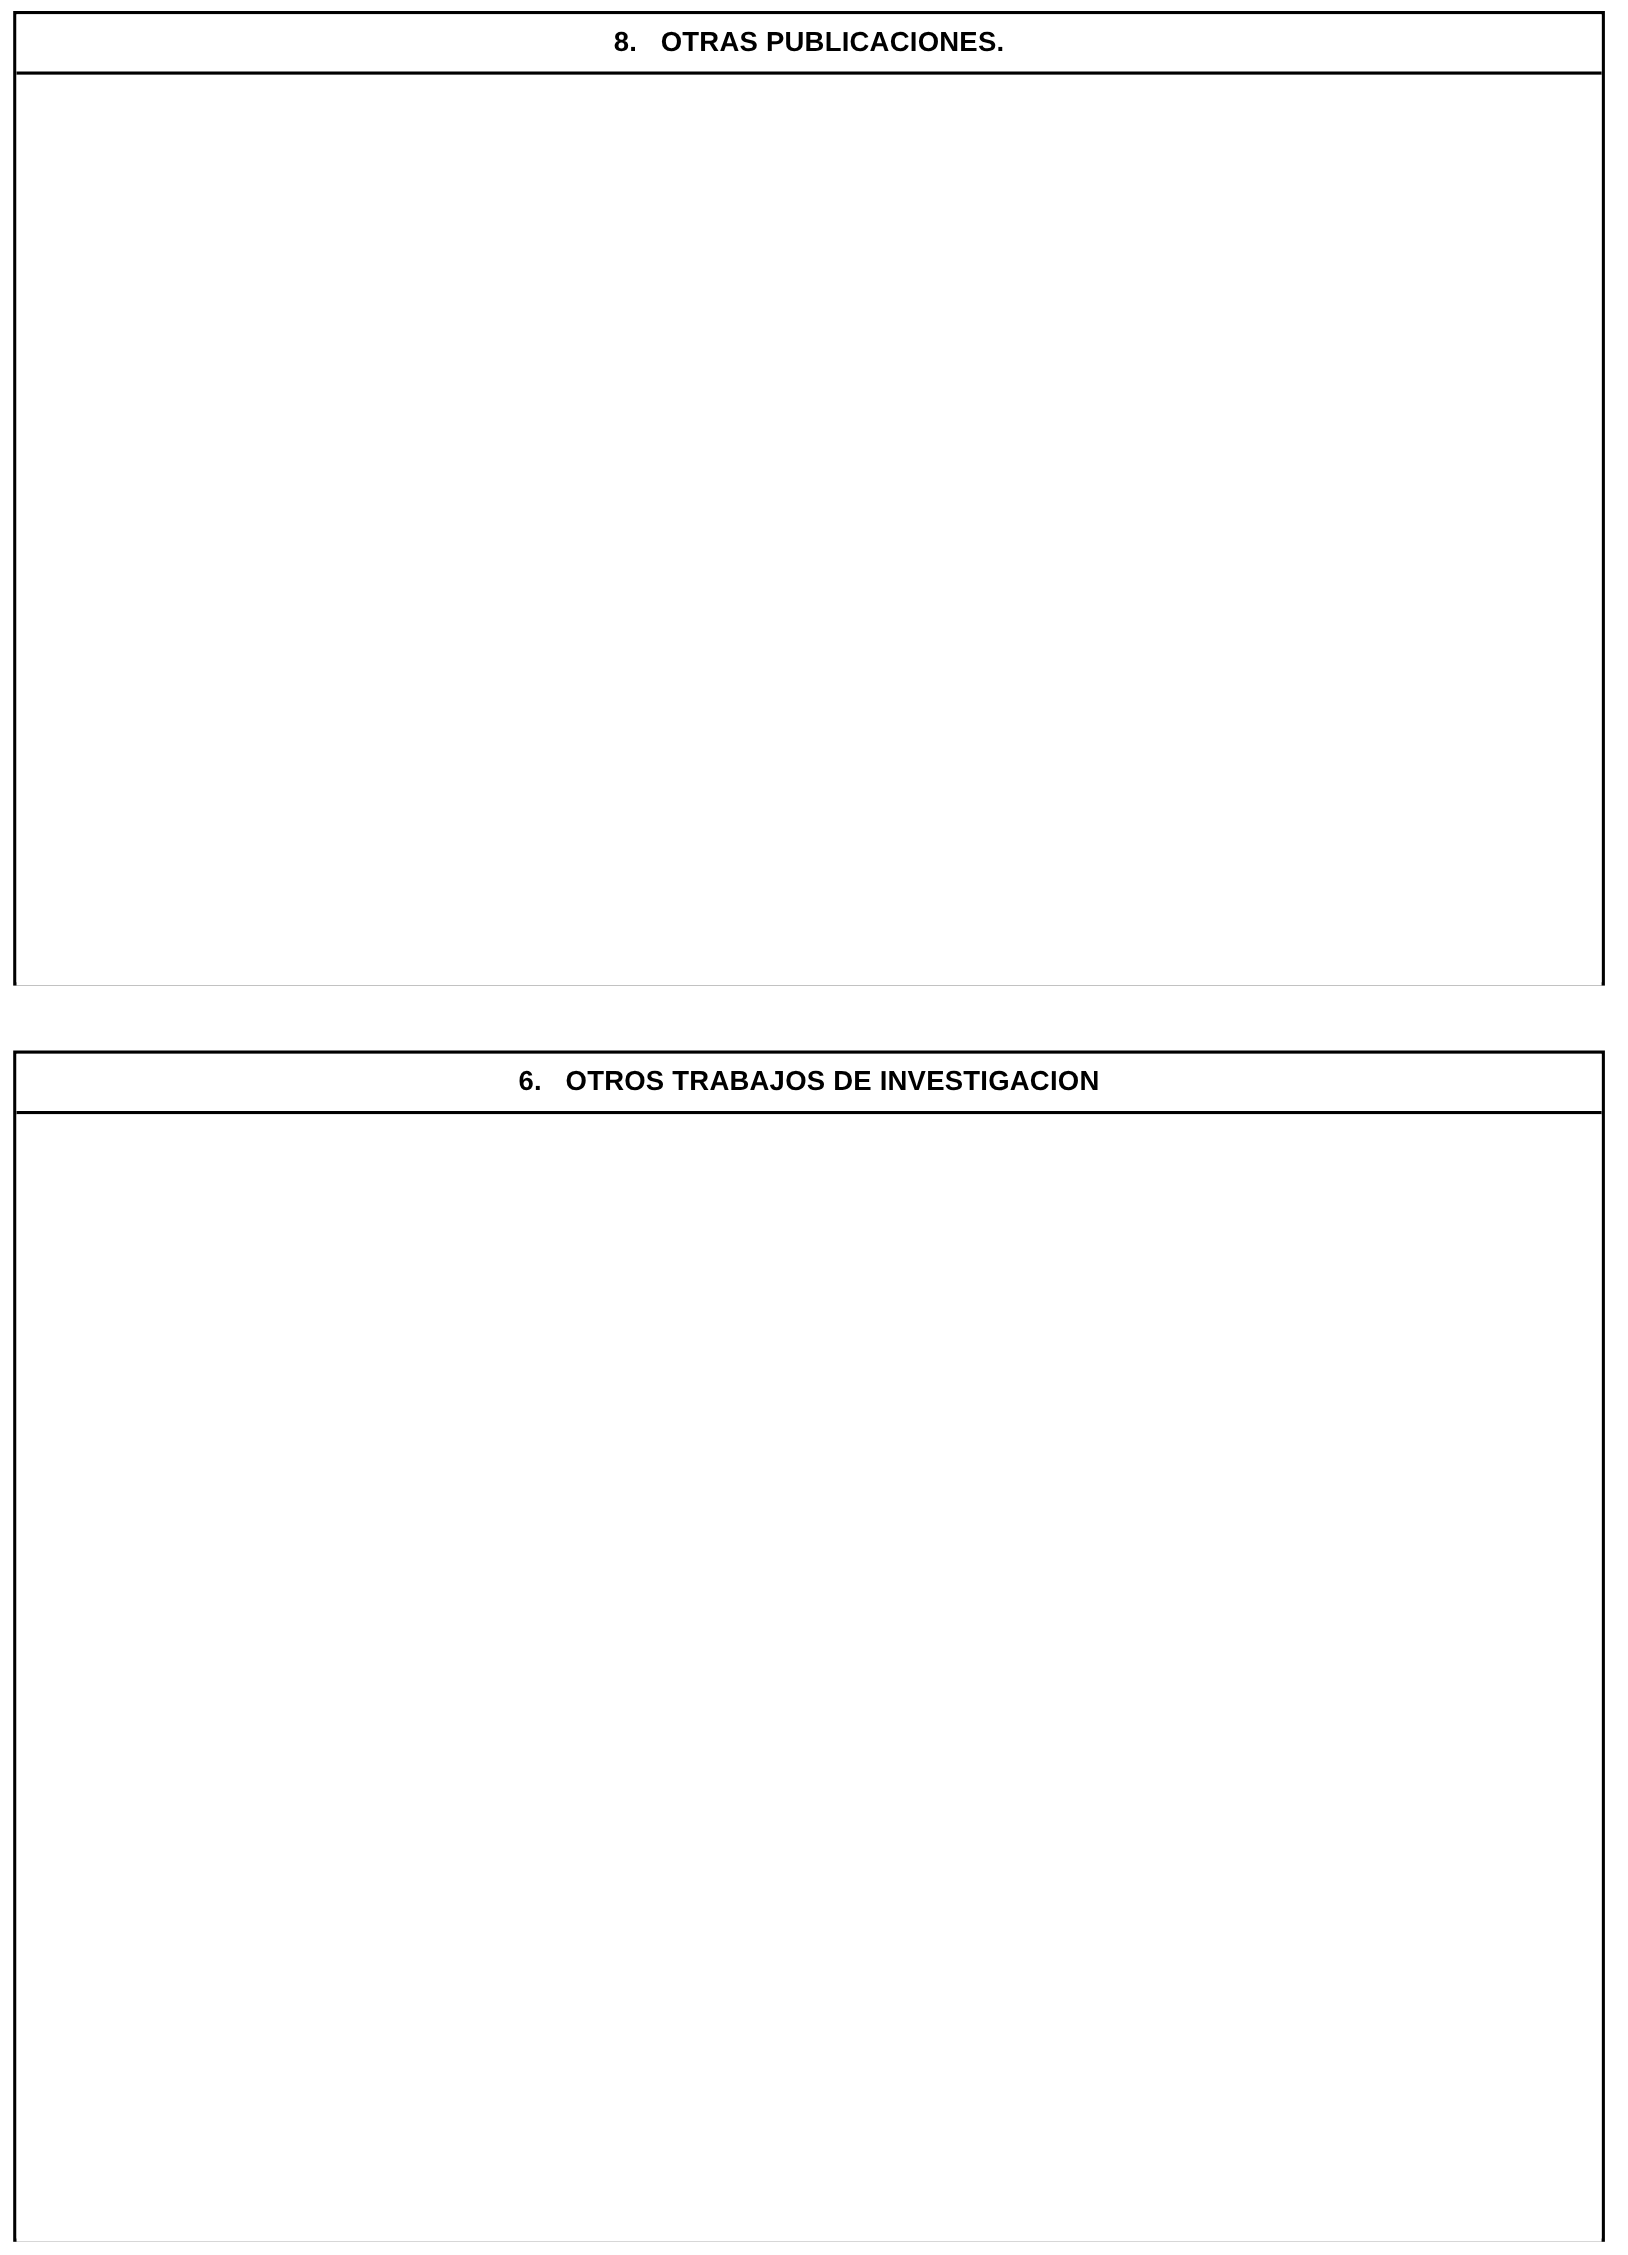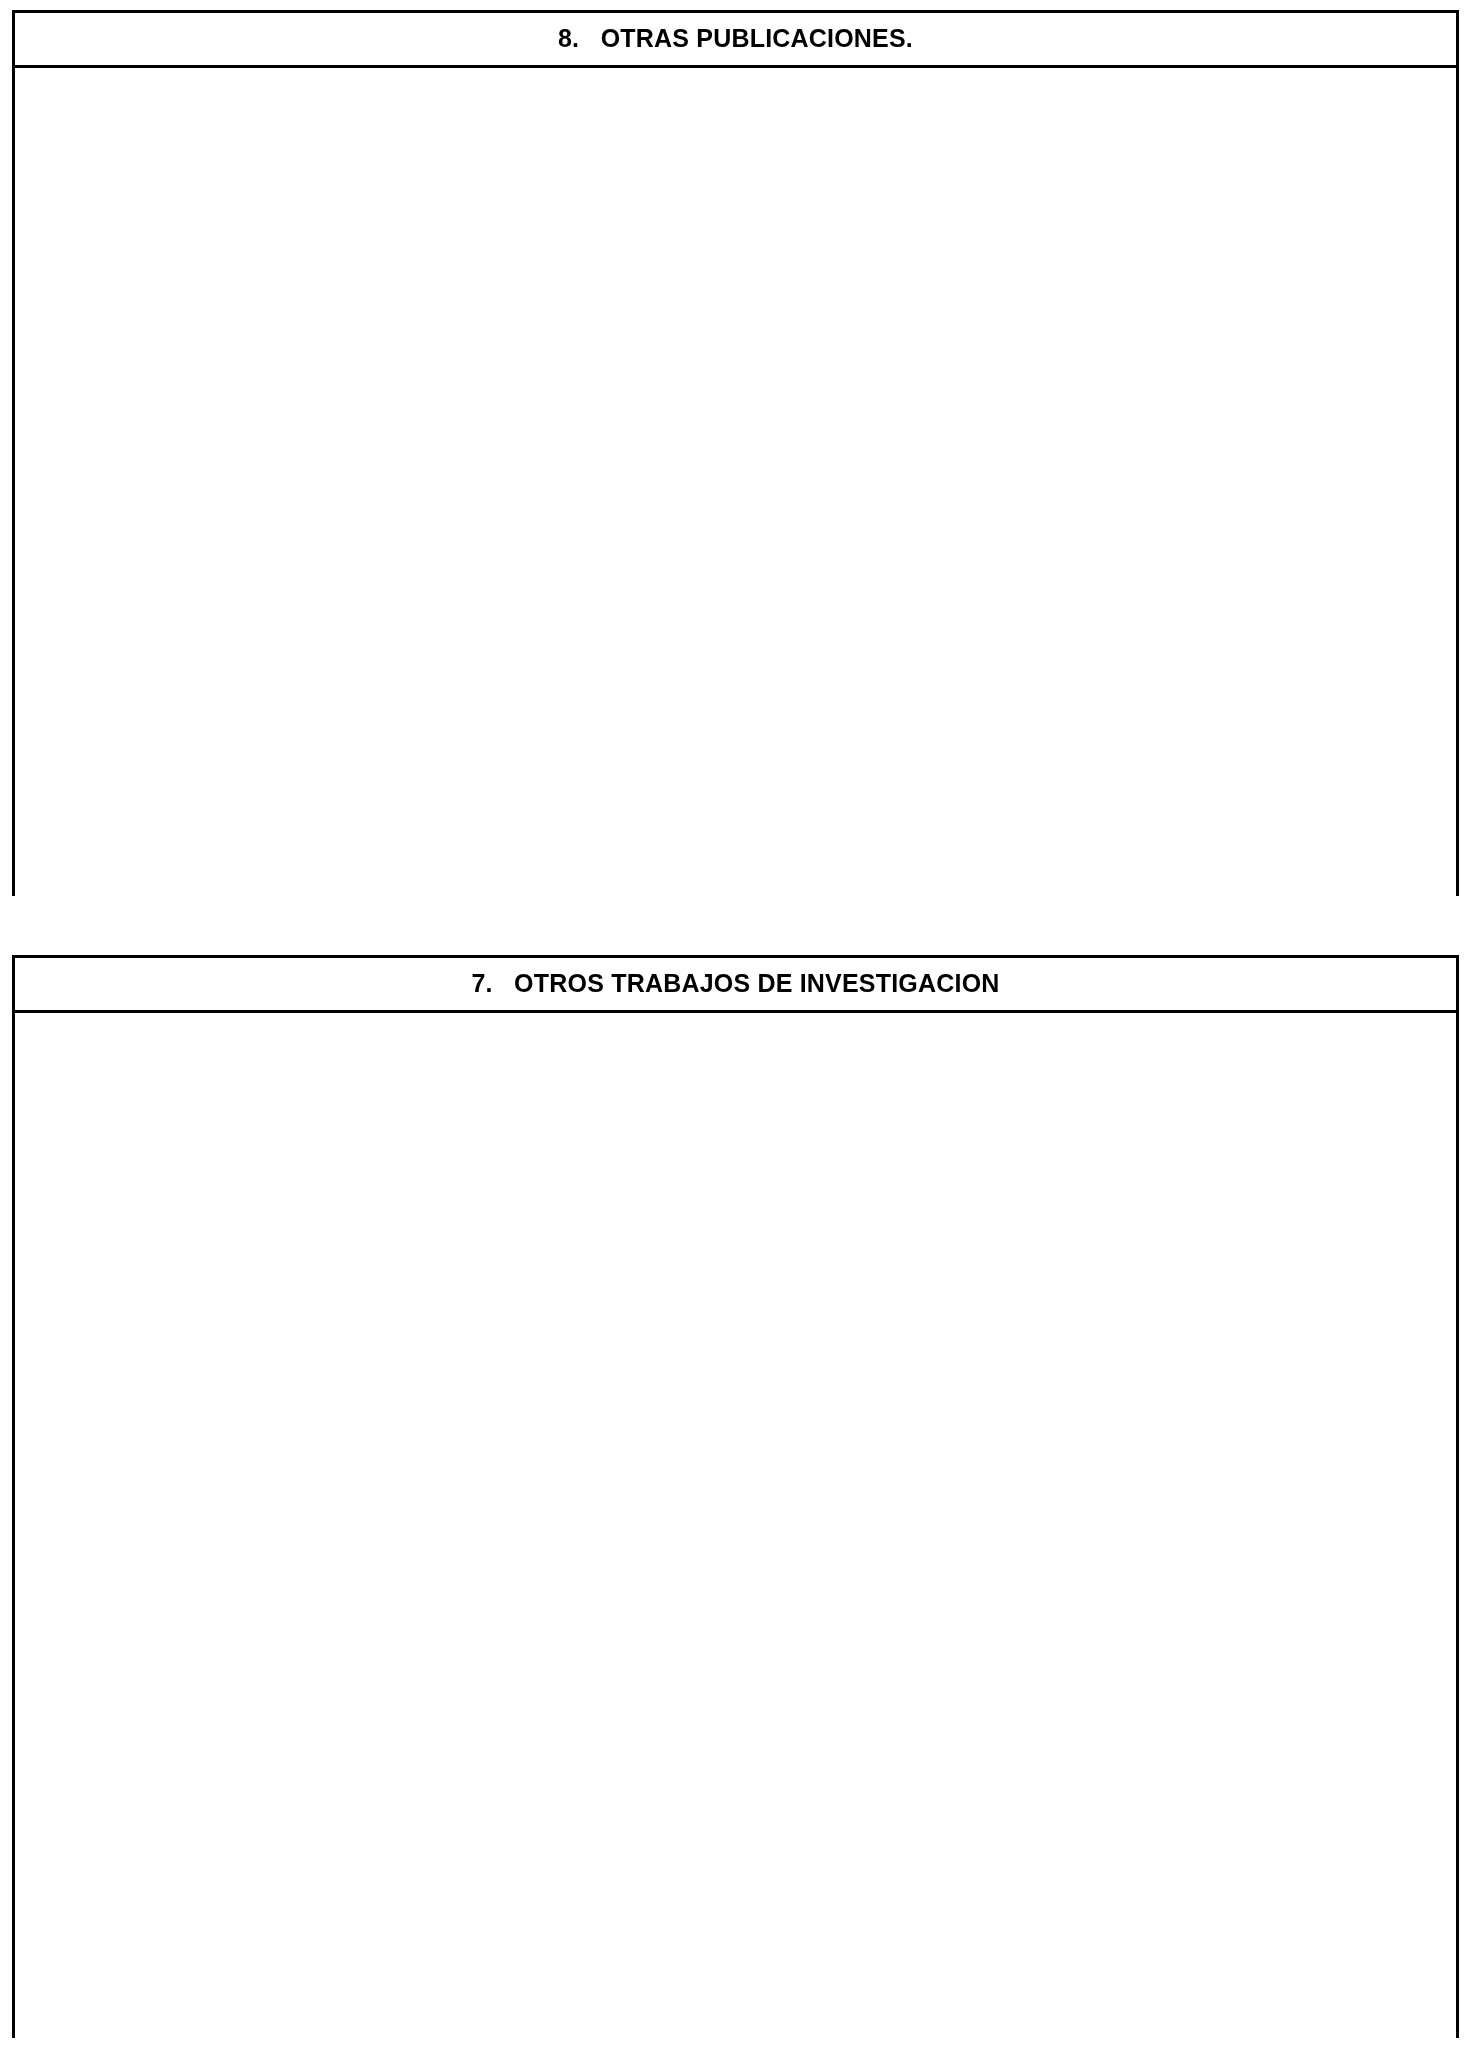--- a/index.html
+++ b/index.html
@@ -93,20 +93,20 @@
     <div class="section-header">
       <div class="section-header-text">8.   OTRAS PUBLICACIONES.</div>
     </div>
     <div class="section-body">
       <div class="section-body-inner"></div>
     </div>
   </div>
 
   <div class="section" id="section-trabajos">
     <div class="section-header">
-      <div class="section-header-text">7.   OTROS TRABAJOS DE INVESTIGACION</div>
+      <div class="section-header-text">6.   OTROS TRABAJOS DE INVESTIGACION</div>
     </div>
     <div class="section-body">
       <div class="section-body-inner"></div>
     </div>
   </div>
 
 </div>
 
 </body></html>

